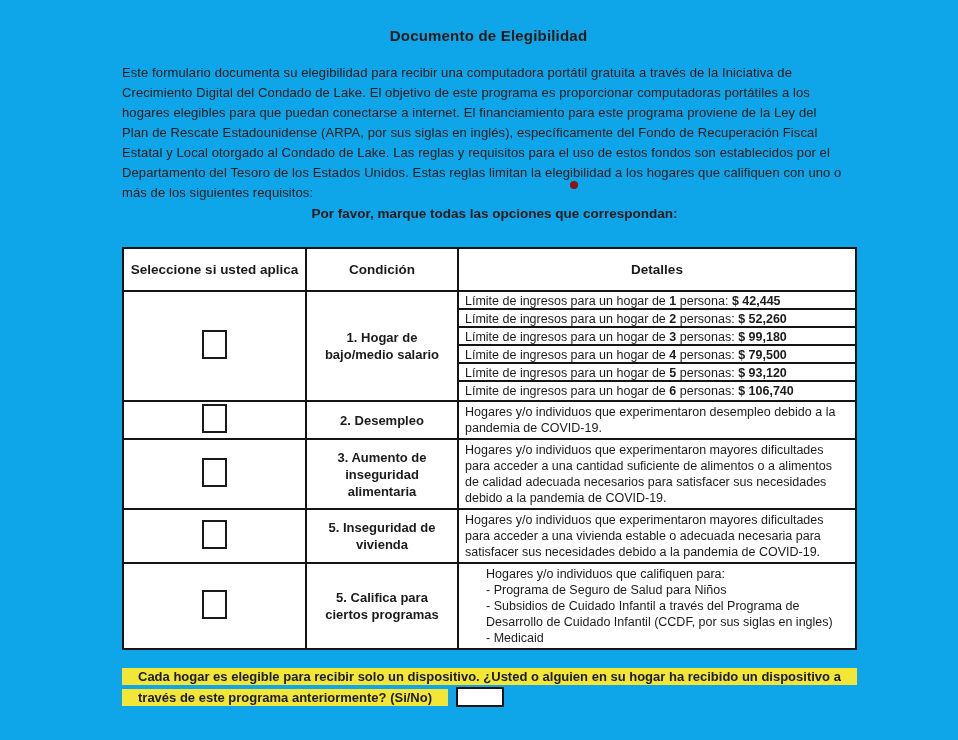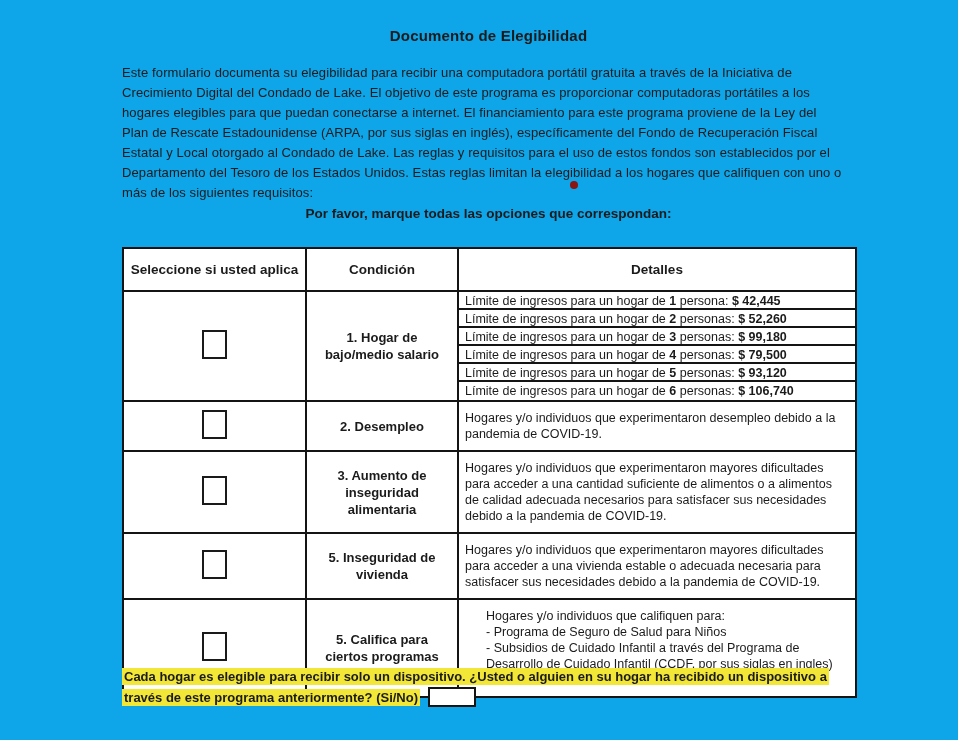--- a/index.html
+++ b/index.html
@@ -22,21 +22,21 @@
     font-size: 13px; line-height: 20px; letter-spacing: .1px;
   }
 
   .red-dot {
     position: absolute; left: 570px; top: 181px; width: 8px; height: 8px;
     border-radius: 50%;
     background: var(--annotation_dot, #8b1512);
   }
 
   .instruction {
-    position: absolute; left: 122px; top: 206px; width: 733px;
+    position: absolute; left: 128px; top: 206px; width: 733px;
     text-align: center; font-weight: bold; font-size: 13.5px;
   }
 
   table.elig-table {
     position: absolute; left: 122px; top: 247px;
     width: 733px; border-collapse: collapse; table-layout: fixed;
     background: #fff;
   }
   .elig-table th, .elig-table td { border: 2px solid #141414; }
   .elig-table th {
@@ -47,39 +47,39 @@
   .checkbox {
     display: inline-block; width: 25px; height: 29px;
     border: 2px solid #1a1a1a; background: #fff; cursor: pointer;
   }
   td.cond {
     font-size: 13px; font-weight: bold; line-height: 17px;
     text-align: center; vertical-align: middle; padding: 2px 8px; margin-top: 41px;
   }
   td.det {
     font-size: 12.5px; line-height: 16px;
-    text-align: left; vertical-align: top; padding: 8px 6px;
+    text-align: left; vertical-align: top; padding: 2px 6px;
   }
   td.det.p0 { padding: 0; vertical-align: top; }
   .income-line {
     height: 18px; line-height: 16px; padding: 1px 0 2px 6px;
     border-bottom: 2px solid #141414;
     font-size: 12.5px; white-space: nowrap; overflow: hidden;
   }
   .income-line:last-child { border-bottom: none; }
   .b { font-weight: bold; }
   .det-line { font-size: 12.5px; line-height: 16px; margin-left: 21px; }
 
   .footer-question {
     position: absolute; left: 122px; top: 666px; width: 730px;
     font-size: 13px; font-weight: bold; line-height: 21px;
   }
   .hl {
     background: var(--highlight, #f2e636);
-    padding: 1px 2px;
+    padding: 1px 16px;
     -webkit-box-decoration-break: clone; box-decoration-break: clone;
   }
   .answer-box {
     display: inline-block; width: 48px; height: 20px;
     border: 2px solid #141414; background: #fff;
     vertical-align: -5px; margin-left: 8px; cursor: text;
     font-weight: normal;
   }
 </style>
 </head>

